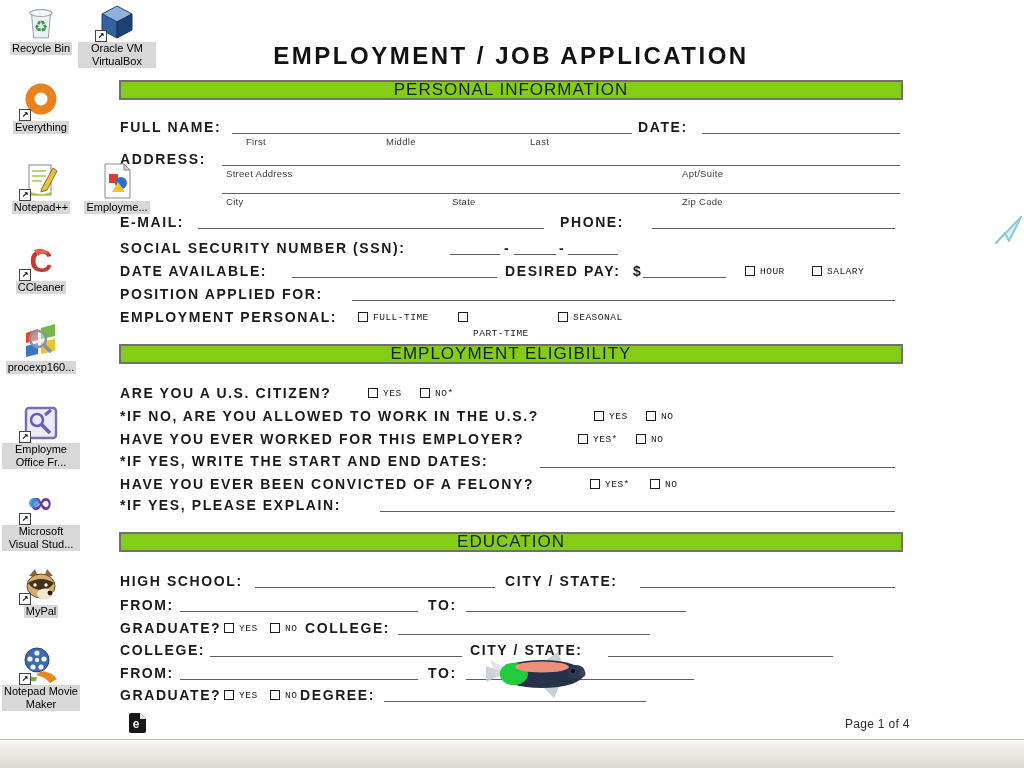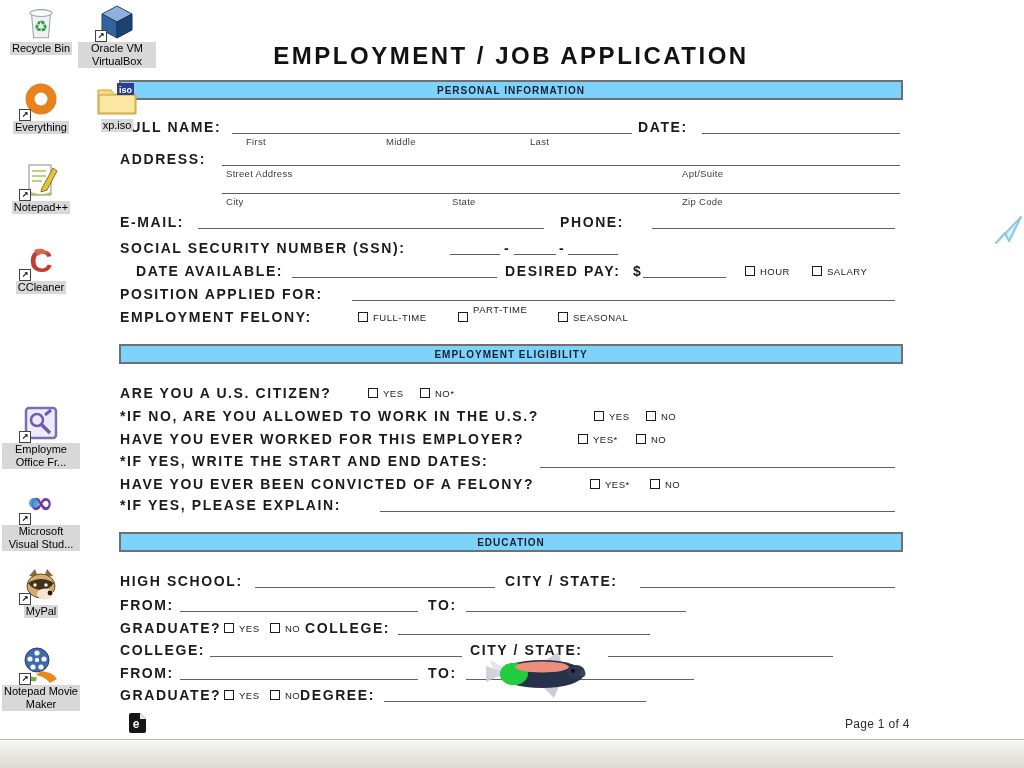--- a/index.html
+++ b/index.html
@@ -1,29 +1,29 @@
 <!DOCTYPE html>
 <html><head>
 <meta charset="utf-8">
 <style>
   html,body{margin:0;padding:0;}
   .screen{position:relative;width:1024px;height:768px;background:#ffffff;overflow:hidden;
           font-family:"Liberation Sans",sans-serif;}
   
   .title{position:absolute;left:119px;width:784px;top:42px;text-align:center;
          font-size:24px;font-weight:bold;letter-spacing:2.5px;color:#121212;white-space:nowrap;}
-  .secbar{position:absolute;left:119px;width:780px;height:16px;background:#7dd3fc;
+  .secbar{position:absolute;left:119px;width:780px;height:16px;background:#84cc16;
           border:2px solid #707070;display:flex;align-items:center;justify-content:center;
-          font-weight:bold;font-size:10px;letter-spacing:1px;color:#14202e;}
+          font-weight:normal;font-size:17px;letter-spacing:1px;color:#14202e;}
   .lbl{position:absolute;font-weight:bold;font-size:14px;letter-spacing:1.6px;
        color:#1b1b1b;white-space:nowrap;}
   .sub{position:absolute;font-size:9.5px;color:#3c3c3c;white-space:nowrap;letter-spacing:.3px;}
   .ul{position:absolute;height:1px;background:#5f5f5f;}
   .cb{position:absolute;width:8px;height:8px;border:1.4px solid #1d1d1d;background:#fff;}
-  .cbl{position:absolute;font-size:9.5px;color:#222;letter-spacing:.5px;white-space:nowrap;}
+  .cbl{position:absolute;font-size:9.5px;color:#222;letter-spacing:.5px;white-space:nowrap;font-family:Liberation Mono, monospace;}
   .pgfoot{position:absolute;font-size:12px;color:#2e2e2e;letter-spacing:.3px;}
   
   .dicon{position:absolute;width:78px;display:flex;flex-direction:column;align-items:center;z-index:6;}
   .dicon .art{position:relative;width:44px;height:38px;display:flex;align-items:center;justify-content:center;}
   .dicon .cap{margin-top:1px;font-size:11px;line-height:13px;color:#000;text-align:center;
               background:#d8d8d8;padding:0 2px;}
   .sc{position:absolute;left:0px;bottom:-1px;width:10px;height:10px;background:#fff;border:1px solid #444;
       display:flex;align-items:center;justify-content:center;font-size:8px;font-weight:bold;color:#000;line-height:1;}
   
   .taskbar{position:absolute;left:0;top:740px;width:1024px;height:28px;
@@ -62,38 +62,38 @@
     <span class="lbl" style="left:560px;top:214px;">PHONE:</span>
     <div class="ul" style="left:652px;top:228px;width:243px;"></div>
 
     <span class="lbl" style="left:120px;top:240px;">SOCIAL SECURITY NUMBER (SSN):</span>
     <div class="ul" style="left:450px;top:254px;width:50px;"></div>
     <span class="lbl" style="left:504px;top:240px;">-</span>
     <div class="ul" style="left:514px;top:254px;width:42px;"></div>
     <span class="lbl" style="left:559px;top:240px;">-</span>
     <div class="ul" style="left:568px;top:254px;width:50px;"></div>
 
-    <span class="lbl" style="left:136px;top:263px;">DATE AVAILABLE:</span>
+    <span class="lbl" style="left:120px;top:263px;">DATE AVAILABLE:</span>
     <div class="ul" style="left:292px;top:277px;width:205px;"></div>
     <span class="lbl" style="left:505px;top:263px;">DESIRED PAY:</span>
     <span class="lbl" style="left:633px;top:263px;letter-spacing:0;">$</span>
     <div class="ul" style="left:643px;top:277px;width:83px;"></div>
     <span class="cb" style="left:745px;top:266px;"></span>
     <span class="cbl" style="left:760px;top:266px;">HOUR</span>
     <span class="cb" style="left:812px;top:266px;"></span>
     <span class="cbl" style="left:827px;top:266px;">SALARY</span>
 
     <span class="lbl" style="left:120px;top:286px;">POSITION APPLIED FOR:</span>
     <div class="ul" style="left:352px;top:300px;width:543px;"></div>
 
-    <span class="lbl" style="left:120px;top:309px;">EMPLOYMENT FELONY:</span>
+    <span class="lbl" style="left:120px;top:309px;">EMPLOYMENT PERSONAL:</span>
     <span class="cb" style="left:358px;top:312px;"></span>
     <span class="cbl" style="left:373px;top:312px;">FULL-TIME</span>
     <span class="cb" style="left:458px;top:312px;"></span>
-    <span class="cbl" style="left:473px;top:304px;">PART-TIME</span>
+    <span class="cbl" style="left:473px;top:328px;">PART-TIME</span>
     <span class="cb" style="left:558px;top:312px;"></span>
     <span class="cbl" style="left:573px;top:312px;">SEASONAL</span>
 
     <div class="secbar" style="top:344px;">EMPLOYMENT ELIGIBILITY</div>
 
     <span class="lbl" style="left:120px;top:385px;">ARE YOU A U.S. CITIZEN?</span>
     <span class="cb" style="left:368px;top:388px;"></span>
     <span class="cbl" style="left:383px;top:388px;">YES</span>
     <span class="cb" style="left:420px;top:388px;"></span>
     <span class="cbl" style="left:435px;top:388px;">NO*</span>
@@ -212,59 +212,73 @@
   <div class="dicon" style="left:2px;top:82px;">
     <div class="art">
       <svg width="38" height="38" viewBox="0 0 38 38">
         <circle cx="19" cy="17" r="11" fill="none" stroke="#e8821e" stroke-width="9"></circle>
       </svg>
       <span class="sc">↗</span>
     </div>
     <span class="cap">Everything</span>
   </div>
 
-  <div class="dicon" style="left:78px;top:80px;">
-    <div class="art">
-      <svg width="42" height="36" viewBox="0 0 42 36">
-        <path d="M2 9 h13 l3 4 h22 v20 h-38 z" fill="#f5d87e" stroke="#c9a23f"></path>
-        <rect x="3" y="14" width="36" height="18" fill="#fbe7a2" stroke="#c9a23f"></rect>
-        <rect x="21" y="2" width="17" height="12" fill="#2b3f8c"></rect>
-        <text x="29.5" y="11.5" text-anchor="middle" font-size="9" font-weight="bold" fill="#ffffff" font-family="Liberation Sans, sans-serif">iso</text>
-      </svg>
-    </div>
-    <span class="cap">xp.iso</span>
-  </div>
 
   <div class="dicon" style="left:2px;top:162px;">
     <div class="art">
       <svg width="38" height="38" viewBox="0 0 38 38">
         <rect x="7" y="3" width="22" height="30" fill="#ffffff" stroke="#8a8a8a"></rect>
         <rect x="10" y="8" width="14" height="2" fill="#b7d77c"></rect>
         <rect x="10" y="13" width="14" height="2" fill="#b7d77c"></rect>
         <rect x="10" y="18" width="10" height="2" fill="#b7d77c"></rect>
         <polygon points="20,26 31,6 35,9 25,28 19,30" fill="#e6c33f" stroke="#8a6d1f"></polygon>
         <path d="M7 29 q10 6 22 1 v3 h-22 z" fill="#9ccc4e"></path>
       </svg>
       <span class="sc">↗</span>
     </div>
     <span class="cap">Notepad++</span>
   </div>
 
+  <div class="dicon" style="left:78px;top:162px;">
+    <div class="art">
+      <svg width="34" height="38" viewBox="0 0 34 38">
+        <path d="M5 2 h19 l6 6 v28 h-25 z" fill="#ffffff" stroke="#8a8a8a"></path>
+        <path d="M24 2 l6 6 h-6 z" fill="#d8d8d8" stroke="#8a8a8a"></path>
+        <rect x="9" y="12" width="9" height="9" fill="#e23b2e"></rect>
+        <circle cx="21" cy="21" r="6" fill="#2f6fd0"></circle>
+        <polygon points="12,30 18,20 25,30" fill="#f4c520"></polygon>
+      </svg>
+    </div>
+    <span class="cap">Employme...</span>
+  </div>
 
   <div class="dicon" style="left:2px;top:242px;">
     <div class="art">
       <svg width="38" height="38" viewBox="0 0 38 38">
         <text x="19" y="30" text-anchor="middle" font-size="32" font-weight="bold" fill="#c43c30" font-family="Liberation Sans, sans-serif">C</text>
         <path d="M12 8 q10 -4 14 4 q-6 -2 -10 2 z" fill="#e0654f"></path>
       </svg>
       <span class="sc">↗</span>
     </div>
     <span class="cap">CCleaner</span>
   </div>
 
+  <div class="dicon" style="left:2px;top:322px;">
+    <div class="art">
+      <svg width="40" height="38" viewBox="0 0 40 38">
+        <path d="M5 11 l12 -4 v11 l-12 3 z" fill="#e0452f"></path>
+        <path d="M20 6 l14 -4 v12 l-14 3 z" fill="#74b944"></path>
+        <path d="M5 24 l12 -3 v11 l-12 3 z" fill="#3a76c4"></path>
+        <path d="M20 20 l14 -3 v12 l-14 3 z" fill="#efc32e"></path>
+        <circle cx="17" cy="17" r="8" fill="rgba(225,235,245,0.45)" stroke="#8496a8" stroke-width="2.5"></circle>
+        <line x1="23" y1="23" x2="30" y2="30" stroke="#8496a8" stroke-width="3.5"></line>
+      </svg>
+    </div>
+    <span class="cap">procexp160...</span>
+  </div>
 
   <div class="dicon" style="left:2px;top:404px;">
     <div class="art">
       <svg width="36" height="36" viewBox="0 0 36 36">
         <rect x="3" y="3" width="30" height="30" rx="3" fill="#efeaf9" stroke="#7a6fb5" stroke-width="2.5"></rect>
         <circle cx="14" cy="15" r="6" fill="none" stroke="#6a5fb0" stroke-width="2.5"></circle>
         <line x1="18" y1="19" x2="27" y2="28" stroke="#6a5fb0" stroke-width="3.5"></line>
         <path d="M22 10 l6 -5" stroke="#6a5fb0" stroke-width="3"></path>
       </svg>
       <span class="sc">↗</span>

